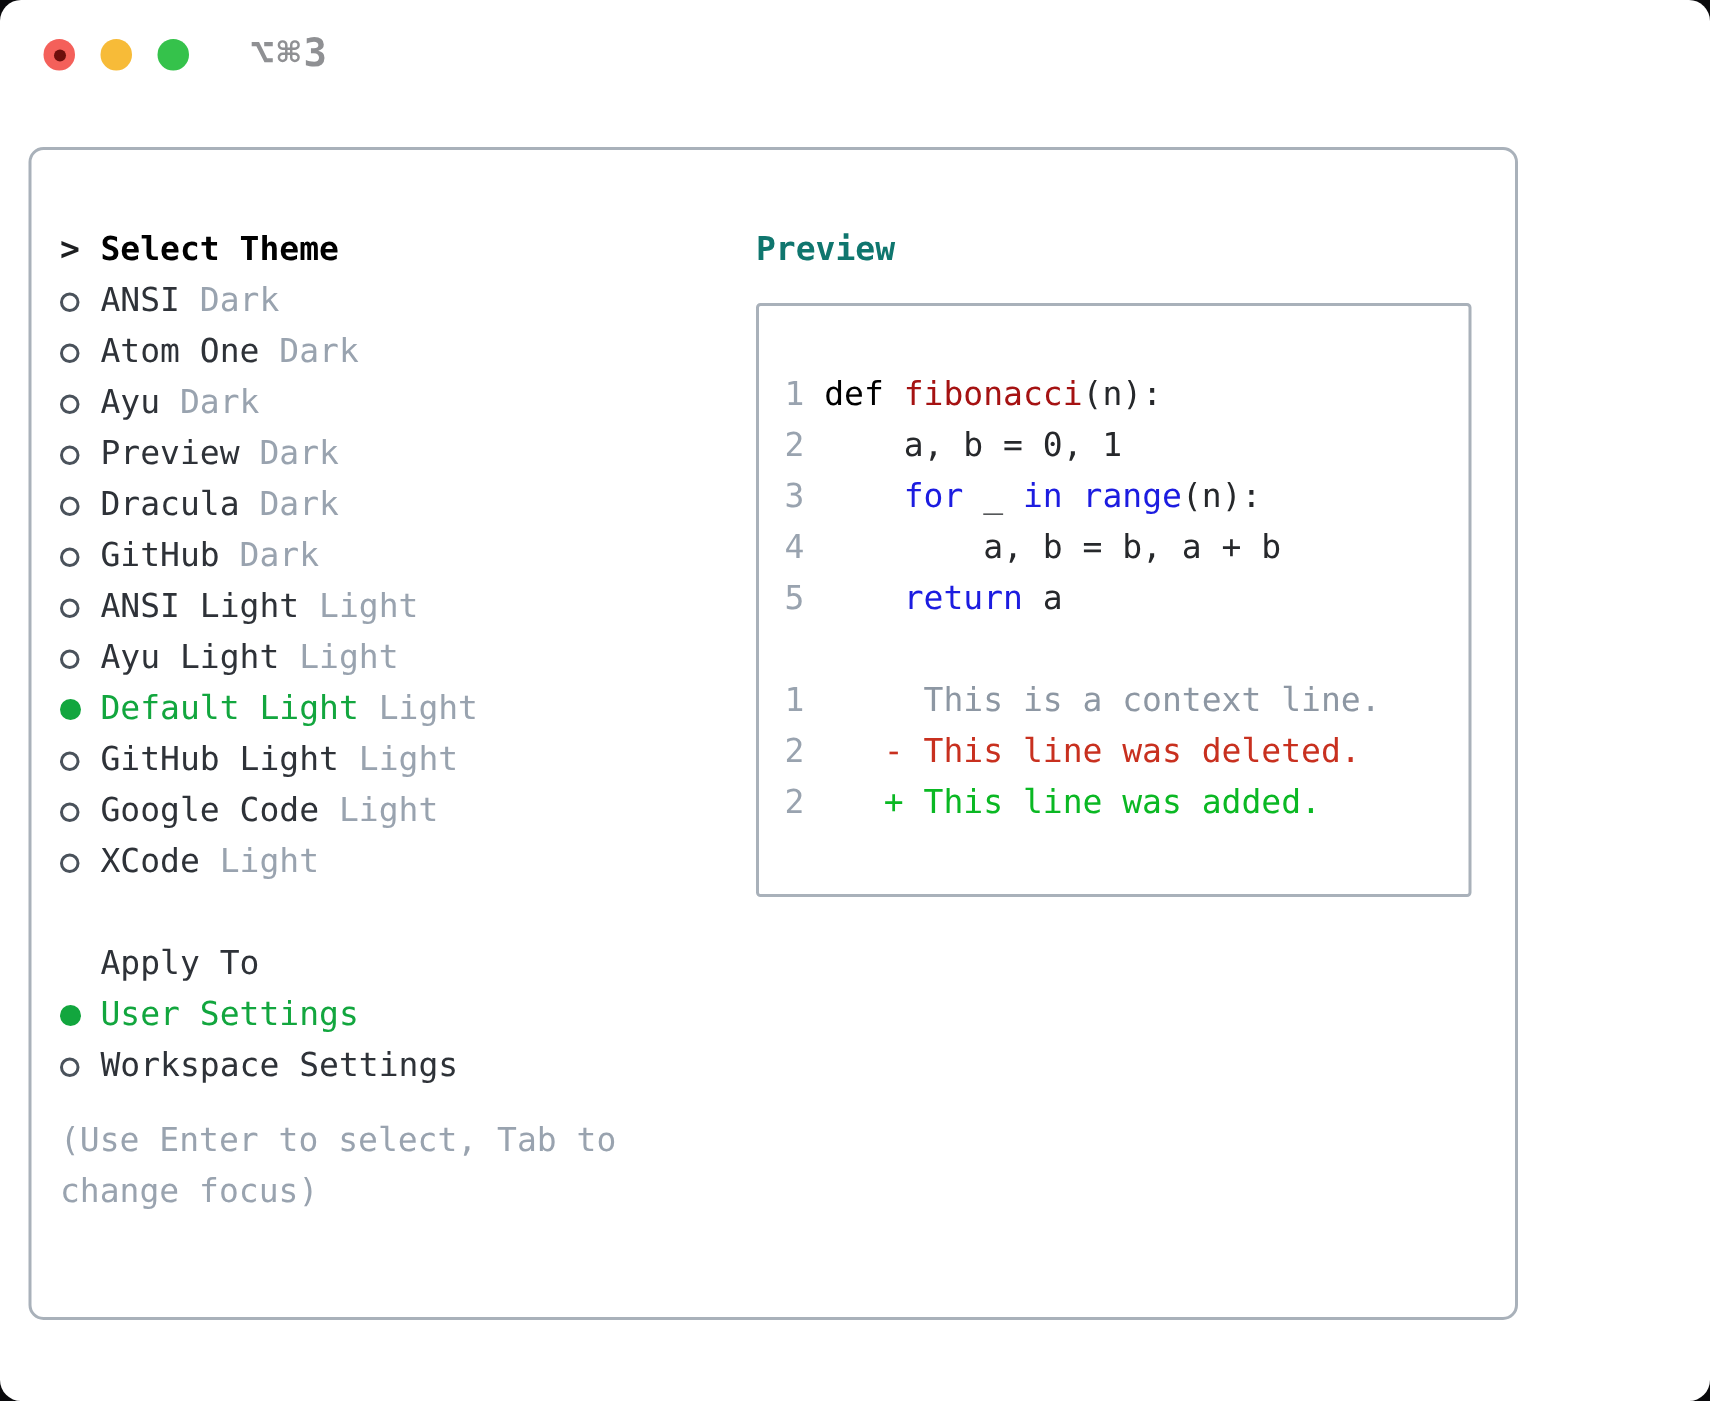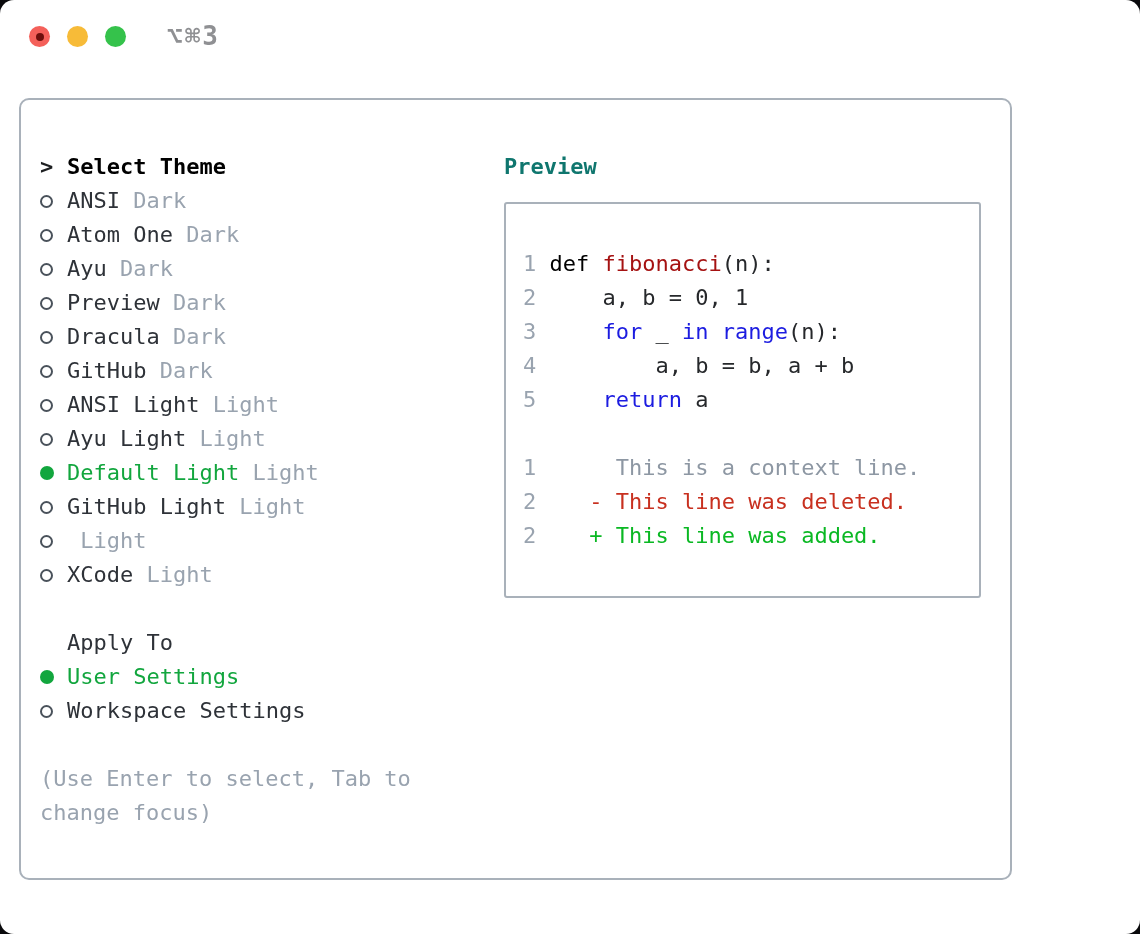--- a/index.html
+++ b/index.html
@@ -51,21 +51,21 @@
   }
   .filled{
     width:14px;height:14px;border-radius:50%;
     background:var(--selected_green);
   }
   .theme-item{cursor:pointer;}
   .theme-item .label{color:var(--text);}
   .theme-item.selected .label{color:var(--selected_green);}
   .suffix{color:var(--gray);}
   .apply-section{margin-top:34px;}
-  .hint{margin-top:34px;color:var(--gray);}
+  .hint{margin-top:16px;color:var(--gray);}
   .hint div{height:34px;display:flex;align-items:center;white-space:pre;}
   
   .col-right{position:absolute;left:483px;top:50px;font-size:22px;line-height:34px;}
   .preview-title{height:34px;display:flex;align-items:center;font-weight:bold;color:#0f766e;}
   .previewbox{
     margin-top:18px;width:477px;box-sizing:border-box;
     border:2px solid var(--border);border-radius:3px;
     padding:43px 10px 43px 17px;
     background:#fff;
   }
@@ -132,21 +132,21 @@
           <div class="row theme-item selected">
     <span class="marker"><span class="filled"></span></span>
     <span class="label">Default Light</span><span class="suffix"> Light</span>
   </div>
           <div class="row theme-item">
     <span class="marker"><span class="ring"></span></span>
     <span class="label">GitHub Light</span><span class="suffix"> Light</span>
   </div>
           <div class="row theme-item">
     <span class="marker"><span class="ring"></span></span>
-    <span class="suffix"> Light</span>
+    <span class="label">Google Code</span><span class="suffix"> Light</span>
   </div>
           <div class="row theme-item">
     <span class="marker"><span class="ring"></span></span>
     <span class="label">XCode</span><span class="suffix"> Light</span>
   </div>
         </div>
 
       <div class="apply-section">
         <div class="row">
           <span class="marker"></span>

